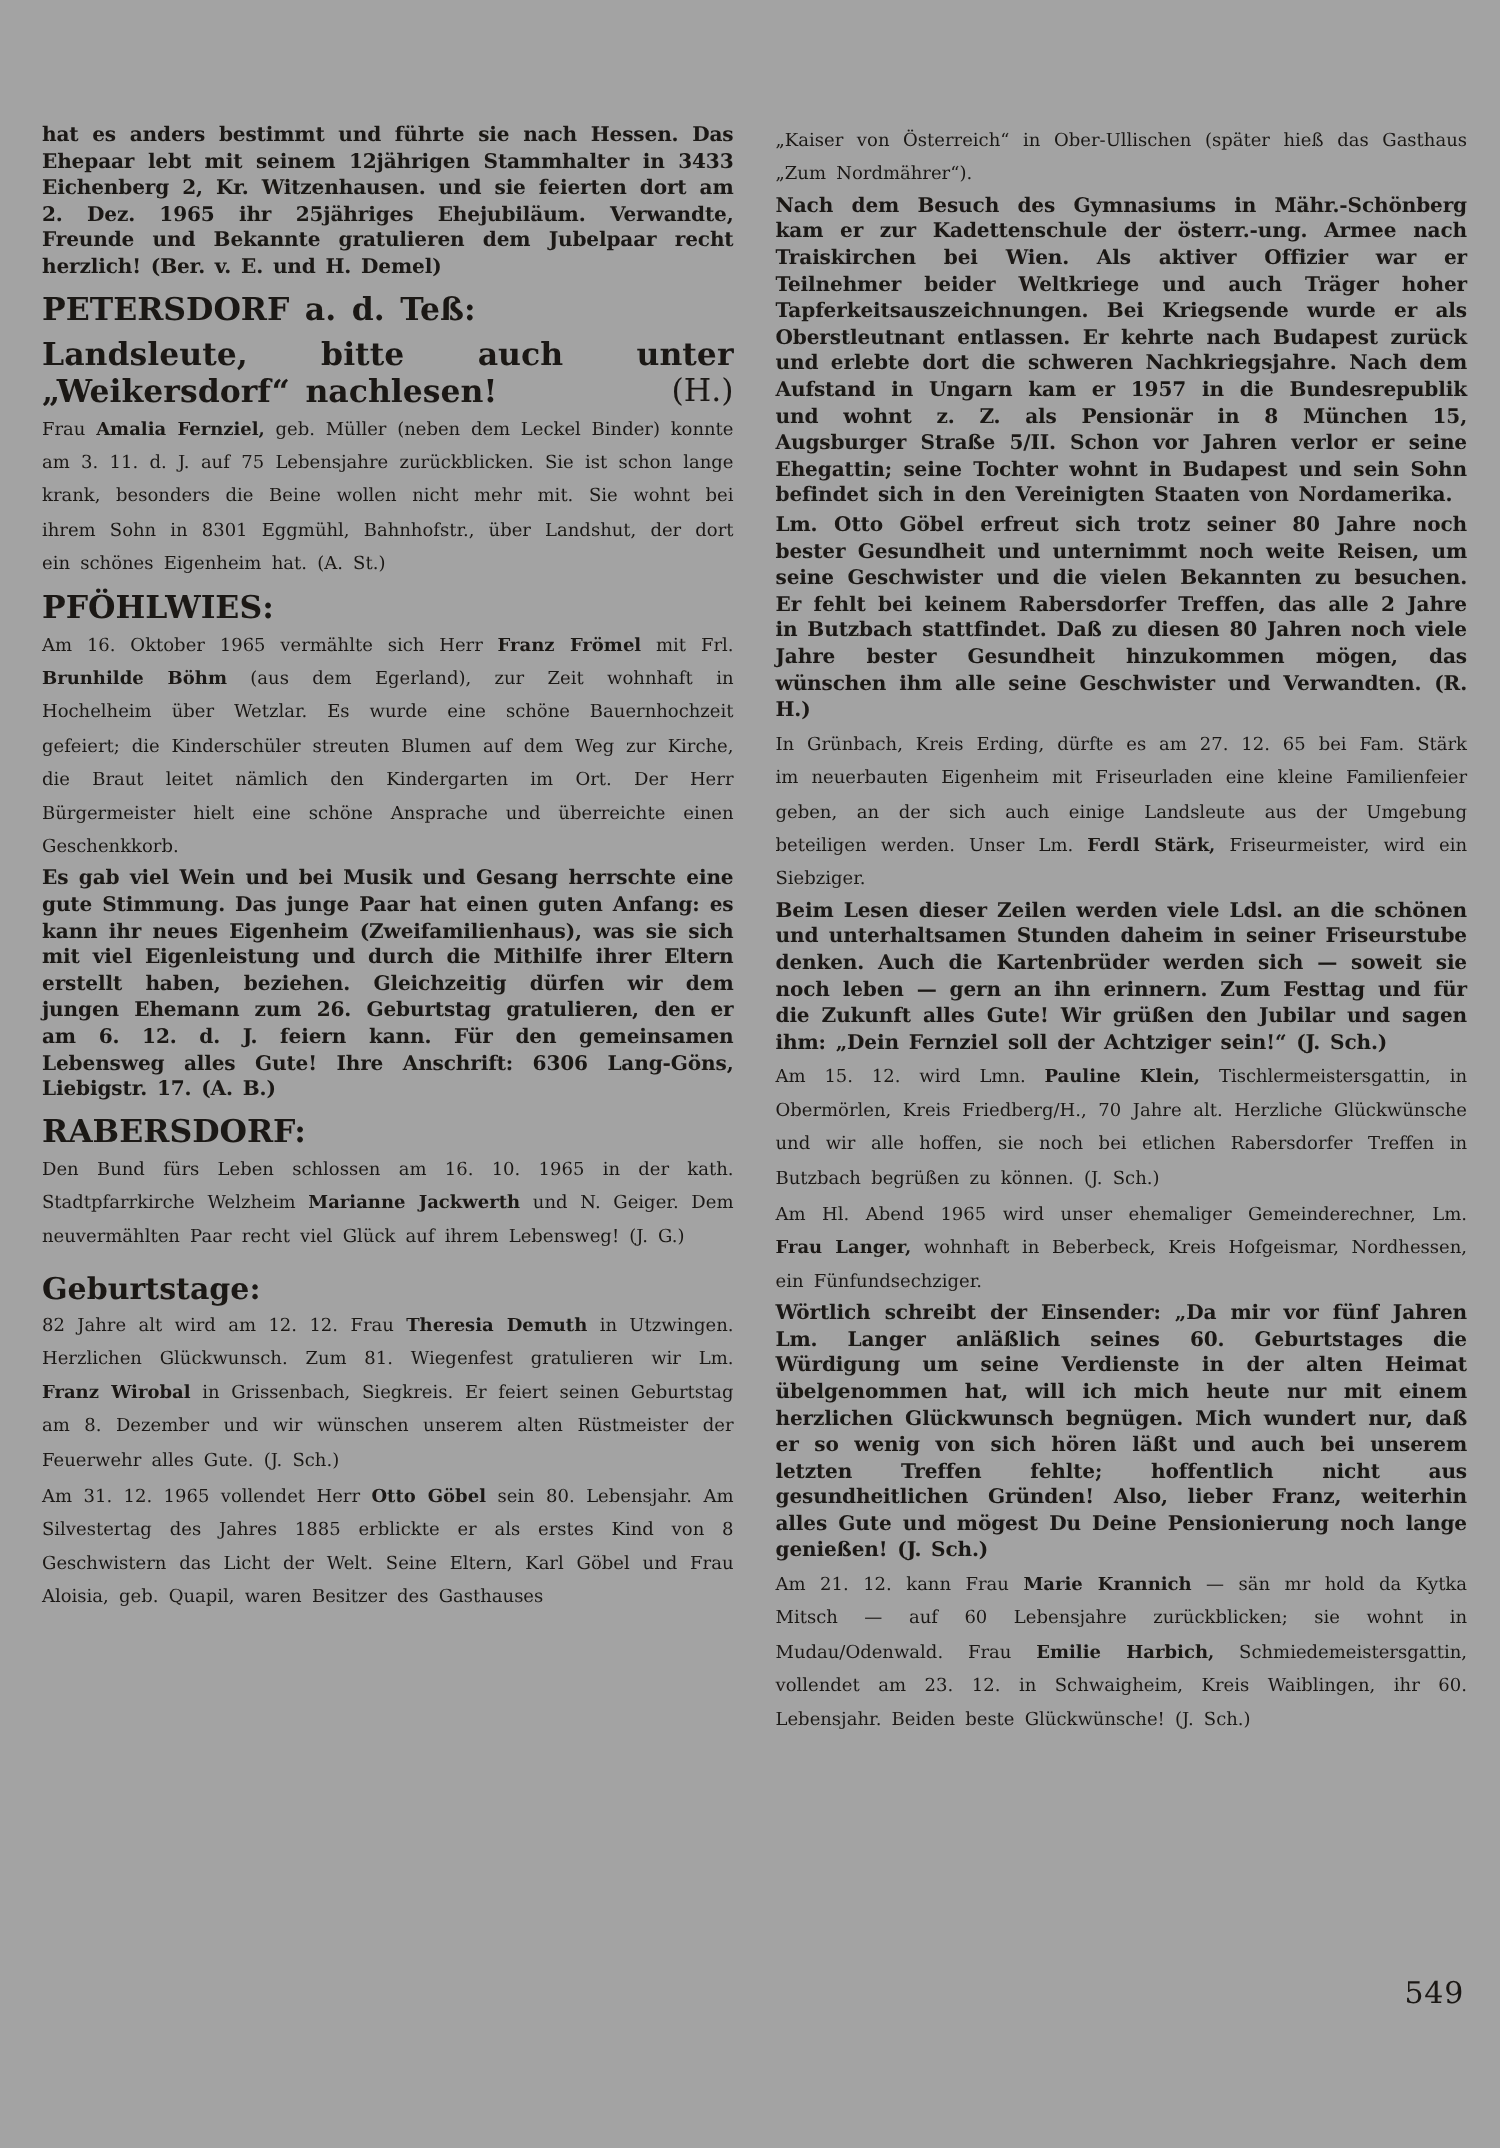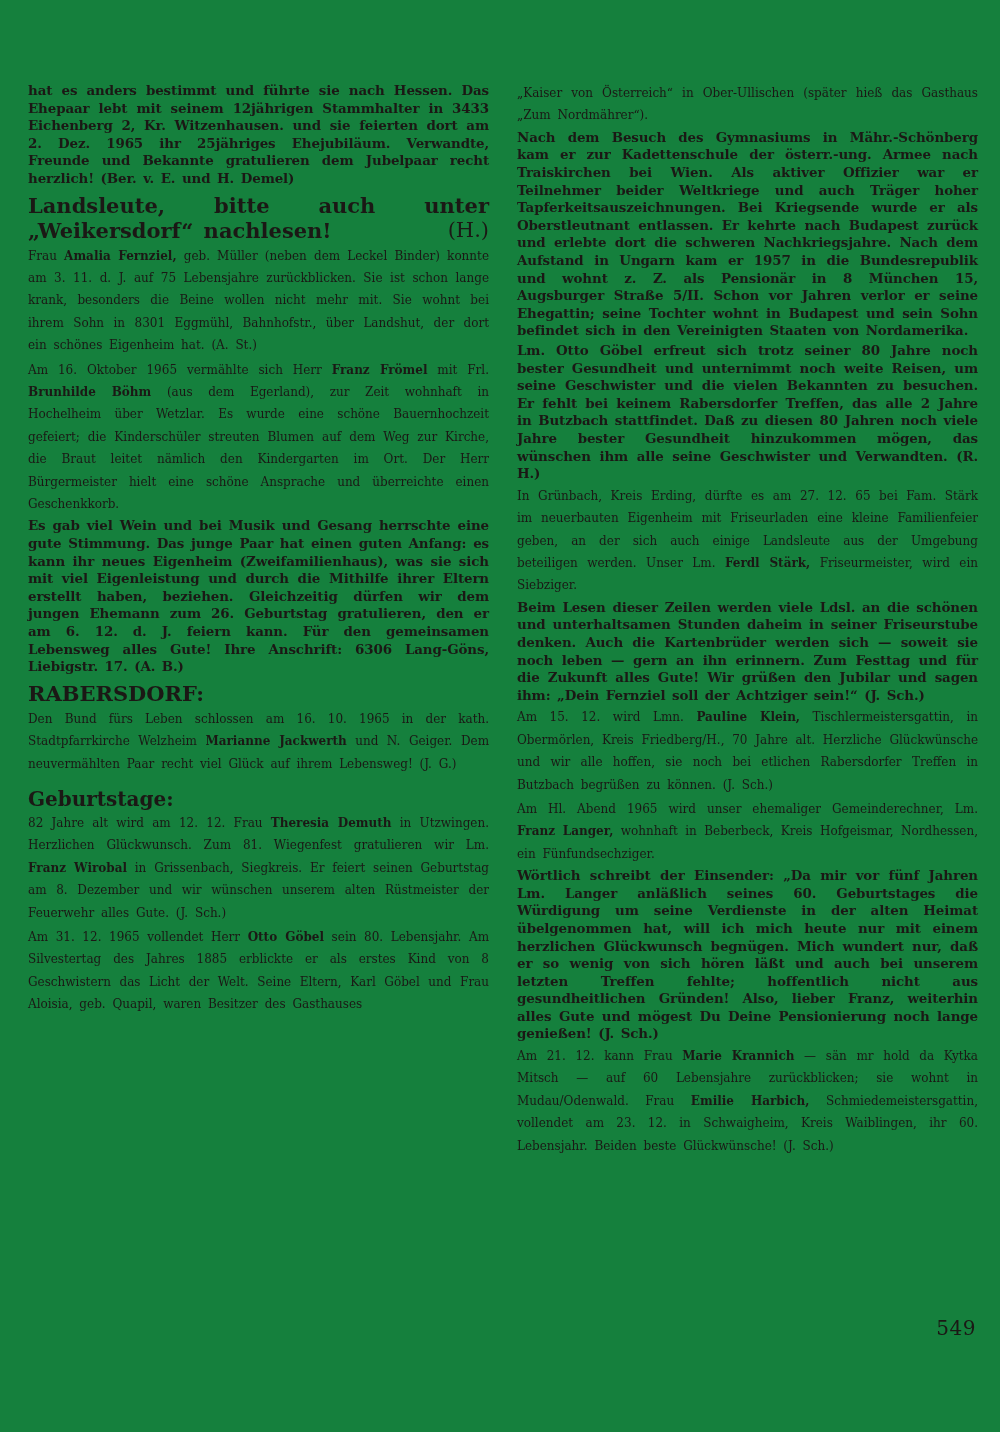--- a/index.html
+++ b/index.html
@@ -78,40 +78,42 @@
     right: 24px;
     top: 1316px;
     font-size: 20px;
     letter-spacing: 0.5px;
     color: #1b1815;
   }
 </style>
 </head>
 <body>
 
-<div class="sheet" style="background: #15803d; color: rgb(27, 24, 21);">
+<div class="sheet" style="background: #a3a3a3; color: rgb(27, 24, 21);">
   <div class="columns">
     <div class="col">
         <div class="block para small"><span>hat es anders bestimmt und führte sie nach Hessen. Das Ehepaar lebt mit seinem 12jährigen Stammhalter in 3433 Eichenberg 2, Kr. Witzenhausen. und sie feierten dort am 2. Dez. 1965 ihr 25jähriges Ehejubiläum. Verwandte, Freunde und Bekannte gratulieren dem Jubelpaar recht herzlich! (Ber. v. E. und H. Demel)</span></div>
+        <div class="block heading"><span>PETERSDORF a. d. Teß:</span></div>
         <div class="block heading"><span>Landsleute, bitte auch unter „Weikersdorf“ nachlesen!</span><span class="sig">(H.)</span></div>
         <div class="block para normal"><span>Frau </span><span class="b">Amalia Fernziel,</span><span> geb. Müller (neben dem Leckel Binder) konnte am 3. 11. d. J. auf 75 Lebensjahre zurückblicken. Sie ist schon lange krank, besonders die Beine wollen nicht mehr mit. Sie wohnt bei ihrem Sohn in 8301 Eggmühl, Bahnhofstr., über Landshut, der dort ein schönes Eigenheim hat. (A. St.)</span></div>
+        <div class="block heading"><span>PFÖHLWIES:</span></div>
         <div class="block para normal"><span>Am 16. Oktober 1965 vermählte sich Herr </span><span class="b">Franz Frömel</span><span> mit Frl. </span><span class="b">Brunhilde Böhm</span><span> (aus dem Egerland), zur Zeit wohnhaft in Hochelheim über Wetzlar. Es wurde eine schöne Bauernhochzeit gefeiert; die Kinderschüler streuten Blumen auf dem Weg zur Kirche, die Braut leitet nämlich den Kindergarten im Ort. Der Herr Bürgermeister hielt eine schöne Ansprache und überreichte einen Geschenkkorb.</span></div>
         <div class="block para small"><span>Es gab viel Wein und bei Musik und Gesang herrschte eine gute Stimmung. Das junge Paar hat einen guten Anfang: es kann ihr neues Eigenheim (Zweifamilienhaus), was sie sich mit viel Eigenleistung und durch die Mithilfe ihrer Eltern erstellt haben, beziehen. Gleichzeitig dürfen wir dem jungen Ehemann zum 26. Geburtstag gratulieren, den er am 6. 12. d. J. feiern kann. Für den gemeinsamen Lebensweg alles Gute! Ihre Anschrift: 6306 Lang-Göns, Liebigstr. 17. (A. B.)</span></div>
         <div class="block heading"><span>RABERSDORF:</span></div>
         <div class="block para normal"><span>Den Bund fürs Leben schlossen am 16. 10. 1965 in der kath. Stadtpfarrkirche Welzheim </span><span class="b">Marianne Jackwerth</span><span> und N. Geiger. Dem neuvermählten Paar recht viel Glück auf ihrem Lebensweg! (J. G.)</span></div>
         <div class="block subheading"><span>Geburtstage:</span></div>
         <div class="block para normal"><span>82 Jahre alt wird am 12. 12. Frau </span><span class="b">Theresia Demuth</span><span> in Utzwingen. Herzlichen Glückwunsch. Zum 81. Wiegenfest gratulieren wir Lm. </span><span class="b">Franz Wirobal</span><span> in Grissenbach, Siegkreis. Er feiert seinen Geburtstag am 8. Dezember und wir wünschen unserem alten Rüstmeister der Feuerwehr alles Gute. (J. Sch.)</span></div>
         <div class="block para normal"><span>Am 31. 12. 1965 vollendet Herr </span><span class="b">Otto Göbel</span><span> sein 80. Lebensjahr. Am Silvestertag des Jahres 1885 erblickte er als erstes Kind von 8 Geschwistern das Licht der Welt. Seine Eltern, Karl Göbel und Frau Aloisia, geb. Quapil, waren Besitzer des Gasthauses</span></div>
       </div>
     <div class="col">
         <div class="block para normal"><span>„Kaiser von Österreich“ in Ober-Ullischen (später hieß das Gasthaus „Zum Nordmährer“).</span></div>
         <div class="block para small"><span>Nach dem Besuch des Gymnasiums in Mähr.-Schönberg kam er zur Kadettenschule der österr.-ung. Armee nach Traiskirchen bei Wien. Als aktiver Offizier war er Teilnehmer beider Weltkriege und auch Träger hoher Tapferkeitsauszeichnungen. Bei Kriegsende wurde er als Oberstleutnant entlassen. Er kehrte nach Budapest zurück und erlebte dort die schweren Nachkriegsjahre. Nach dem Aufstand in Ungarn kam er 1957 in die Bundesrepublik und wohnt z. Z. als Pensionär in 8 München 15, Augsburger Straße 5/II. Schon vor Jahren verlor er seine Ehegattin; seine Tochter wohnt in Budapest und sein Sohn befindet sich in den Vereinigten Staaten von Nordamerika.</span></div>
         <div class="block para small"><span>Lm. Otto Göbel erfreut sich trotz seiner 80 Jahre noch bester Gesundheit und unternimmt noch weite Reisen, um seine Geschwister und die vielen Bekannten zu besuchen. Er fehlt bei keinem Rabersdorfer Treffen, das alle 2 Jahre in Butzbach stattfindet. Daß zu diesen 80 Jahren noch viele Jahre bester Gesundheit hinzukommen mögen, das wünschen ihm alle seine Geschwister und Verwandten. (R. H.)</span></div>
         <div class="block para normal"><span>In Grünbach, Kreis Erding, dürfte es am 27. 12. 65 bei Fam. Stärk im neuerbauten Eigenheim mit Friseurladen eine kleine Familienfeier geben, an der sich auch einige Landsleute aus der Umgebung beteiligen werden. Unser Lm. </span><span class="b">Ferdl Stärk,</span><span> Friseurmeister, wird ein Siebziger.</span></div>
         <div class="block para small"><span>Beim Lesen dieser Zeilen werden viele Ldsl. an die schönen und unterhaltsamen Stunden daheim in seiner Friseurstube denken. Auch die Kartenbrüder werden sich — soweit sie noch leben — gern an ihn erinnern. Zum Festtag und für die Zukunft alles Gute! Wir grüßen den Jubilar und sagen ihm: „Dein Fernziel soll der Achtziger sein!“ (J. Sch.)</span></div>
         <div class="block para normal"><span>Am 15. 12. wird Lmn. </span><span class="b">Pauline Klein,</span><span> Tischlermeistersgattin, in Obermörlen, Kreis Friedberg/H., 70 Jahre alt. Herzliche Glückwünsche und wir alle hoffen, sie noch bei etlichen Rabersdorfer Treffen in Butzbach begrüßen zu können. (J. Sch.)</span></div>
-        <div class="block para normal"><span>Am Hl. Abend 1965 wird unser ehemaliger Gemeinderechner, Lm. </span><span class="b">Franz Langer,</span><span> wohnhaft in Beberbeck, Kreis Hofgeismar, Nordhessen, ein Fünfundsechziger.</span></div>
+        <div class="block para normal"><span>Am Hl. Abend 1965 wird unser ehemaliger Gemeinderechner, Lm. </span><span class="b">Frau Langer,</span><span> wohnhaft in Beberbeck, Kreis Hofgeismar, Nordhessen, ein Fünfundsechziger.</span></div>
         <div class="block para small"><span>Wörtlich schreibt der Einsender: „Da mir vor fünf Jahren Lm. Langer anläßlich seines 60. Geburtstages die Würdigung um seine Verdienste in der alten Heimat übelgenommen hat, will ich mich heute nur mit einem herzlichen Glückwunsch begnügen. Mich wundert nur, daß er so wenig von sich hören läßt und auch bei unserem letzten Treffen fehlte; hoffentlich nicht aus gesundheitlichen Gründen! Also, lieber Franz, weiterhin alles Gute und mögest Du Deine Pensionierung noch lange genießen! (J. Sch.)</span></div>
         <div class="block para normal"><span>Am 21. 12. kann Frau </span><span class="b">Marie Krannich</span><span> — sän mr hold da Kytka Mitsch — auf 60 Lebensjahre zurückblicken; sie wohnt in Mudau/Odenwald. Frau </span><span class="b">Emilie Harbich,</span><span> Schmiedemeistersgattin, vollendet am 23. 12. in Schwaigheim, Kreis Waiblingen, ihr 60. Lebensjahr. Beiden beste Glückwünsche! (J. Sch.)</span></div>
       </div>
   </div>
   <div class="page-number">549</div>
 </div>
 
 </body></html>

